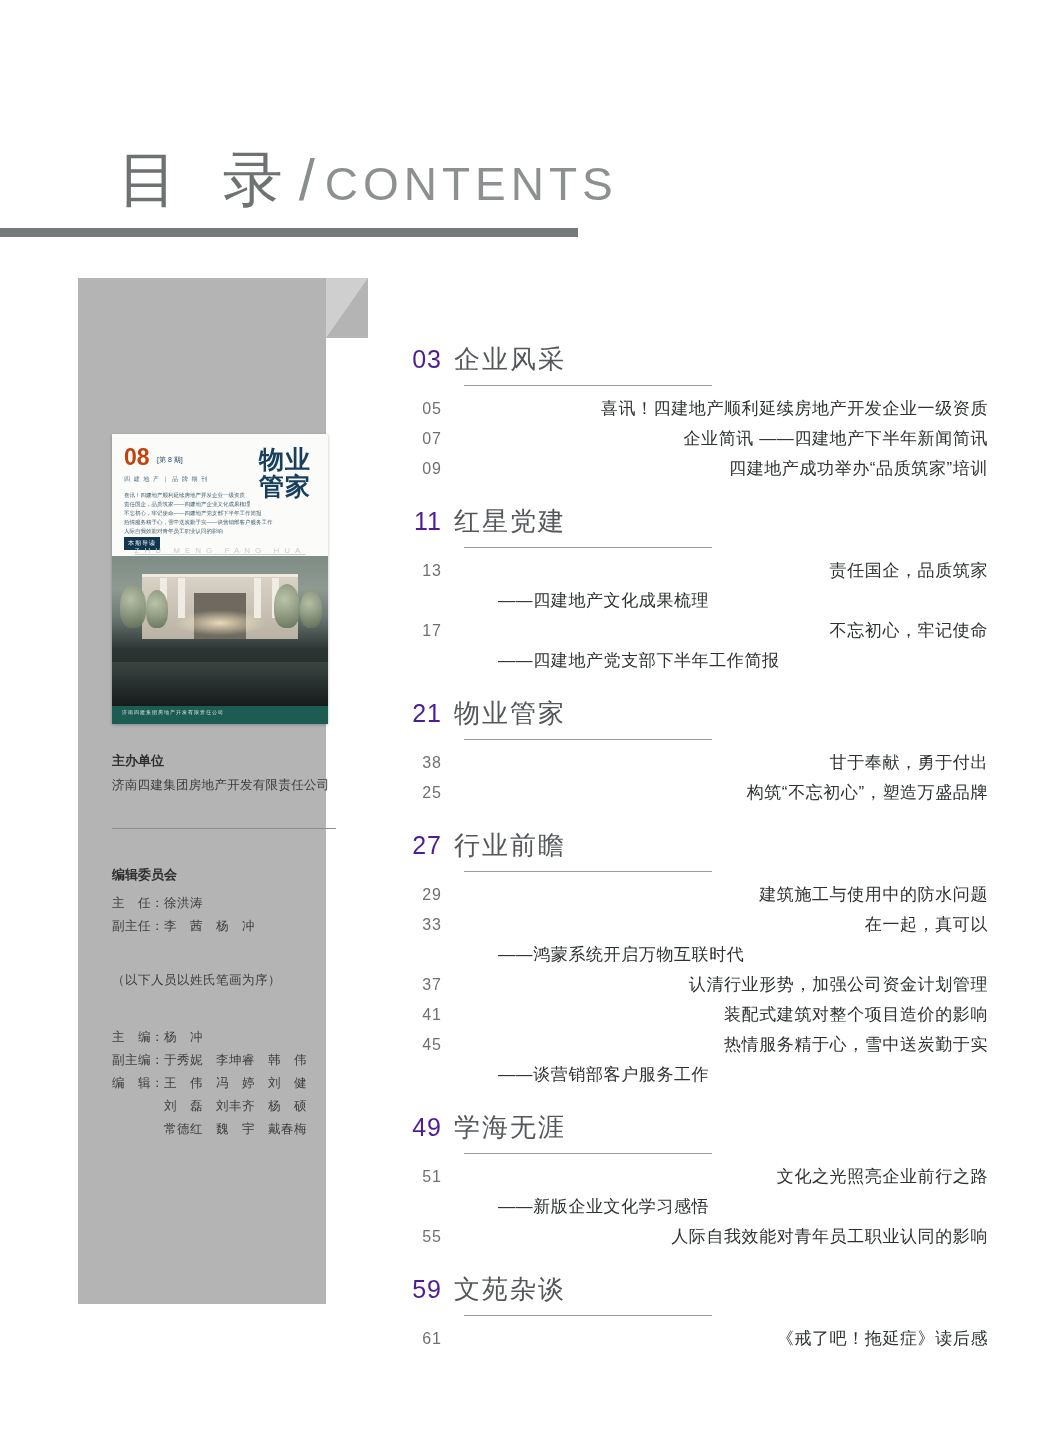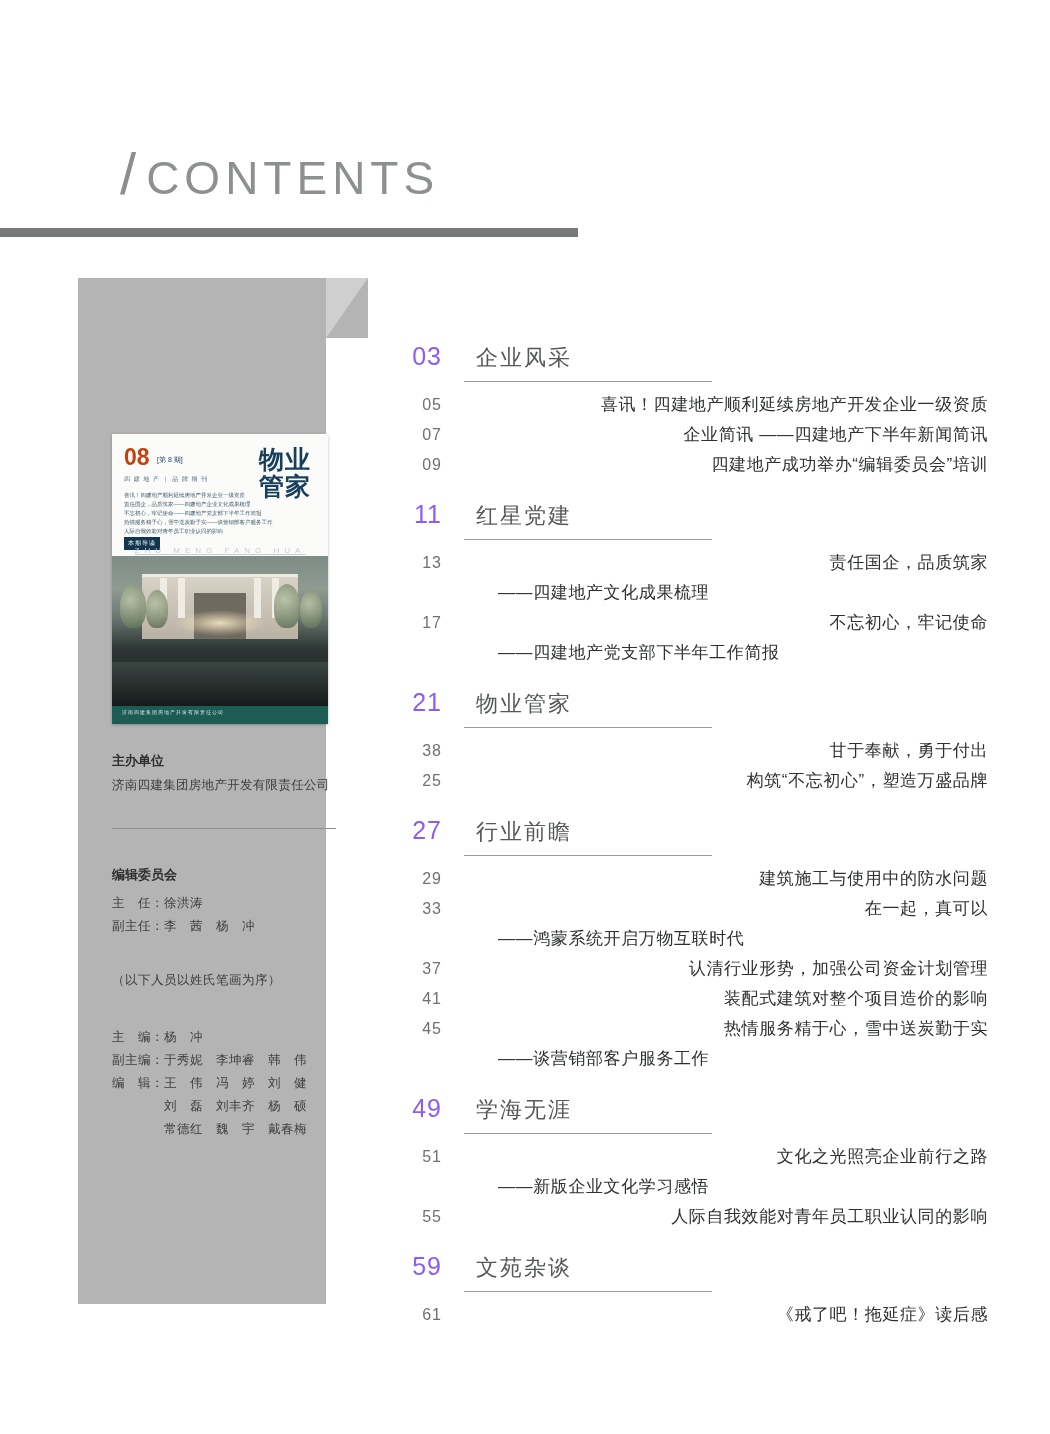--- a/index.html
+++ b/index.html
@@ -237,27 +237,27 @@
   .lp-note { font-size: 12.5px; color: #3c3c3c; letter-spacing: .5px; }
 
   
   .toc { position: absolute; left: 388px; top: 342px; width: 600px; }
   .sec { margin-bottom: 4px; }
   .sec-head { display: flex; align-items: baseline; }
   .sec-num {
     width: 54px;
     text-align: right;
     font-size: 25px;
-    color: #8b5cf6;
+    color: #4c1d95;
     font-weight: 400;
     letter-spacing: 1px;
   }
   .sec-title {
-    margin-left: 34px;
-    font-size: 22px;
+    margin-left: 12px;
+    font-size: 26px;
     color: #55585a;
     letter-spacing: 2px;
   }
   .sec-rule {
     margin: 8px 0 10px 76px;
     width: 248px;
     height: 1px;
     background: #9a9d9e;
   }
   .item { display: flex; align-items: baseline; margin-bottom: 4px; justify-content: space-between; }
@@ -284,20 +284,21 @@
     padding-left: 34px;
     margin-bottom: 4px;
   }
 </style>
 </head>
 <body>
 
 <div class="page">
 
   <div class="header">
+    <span class="cn">目 录</span>
     <span class="slash">/</span>
     <span class="en">CONTENTS</span>
   </div>
   <div class="header-rule"></div>
 
   <div class="left-panel"></div>
   <div class="left-panel-shade"></div>
 
   <div class="cover">
     <div class="cover-top">
@@ -368,21 +369,21 @@
         <div class="item">
           <span class="item-num">05</span>
           <span class="item-txt">喜讯！四建地产顺利延续房地产开发企业一级资质</span>
         </div>
         <div class="item">
           <span class="item-num">07</span>
           <span class="item-txt">企业简讯 ——四建地产下半年新闻简讯</span>
         </div>
         <div class="item">
           <span class="item-num">09</span>
-          <span class="item-txt">四建地产成功举办“编辑委员会”培训</span>
+          <span class="item-txt">四建地产成功举办“品质筑家”培训</span>
         </div>
         <div style="height: 14px;"></div>
       </div>
       <div class="sec">
         <div class="sec-head">
           <span class="sec-num">11</span>
           <span class="sec-title">红星党建</span>
         </div>
         <div class="sec-rule"></div>
         <div class="item">

